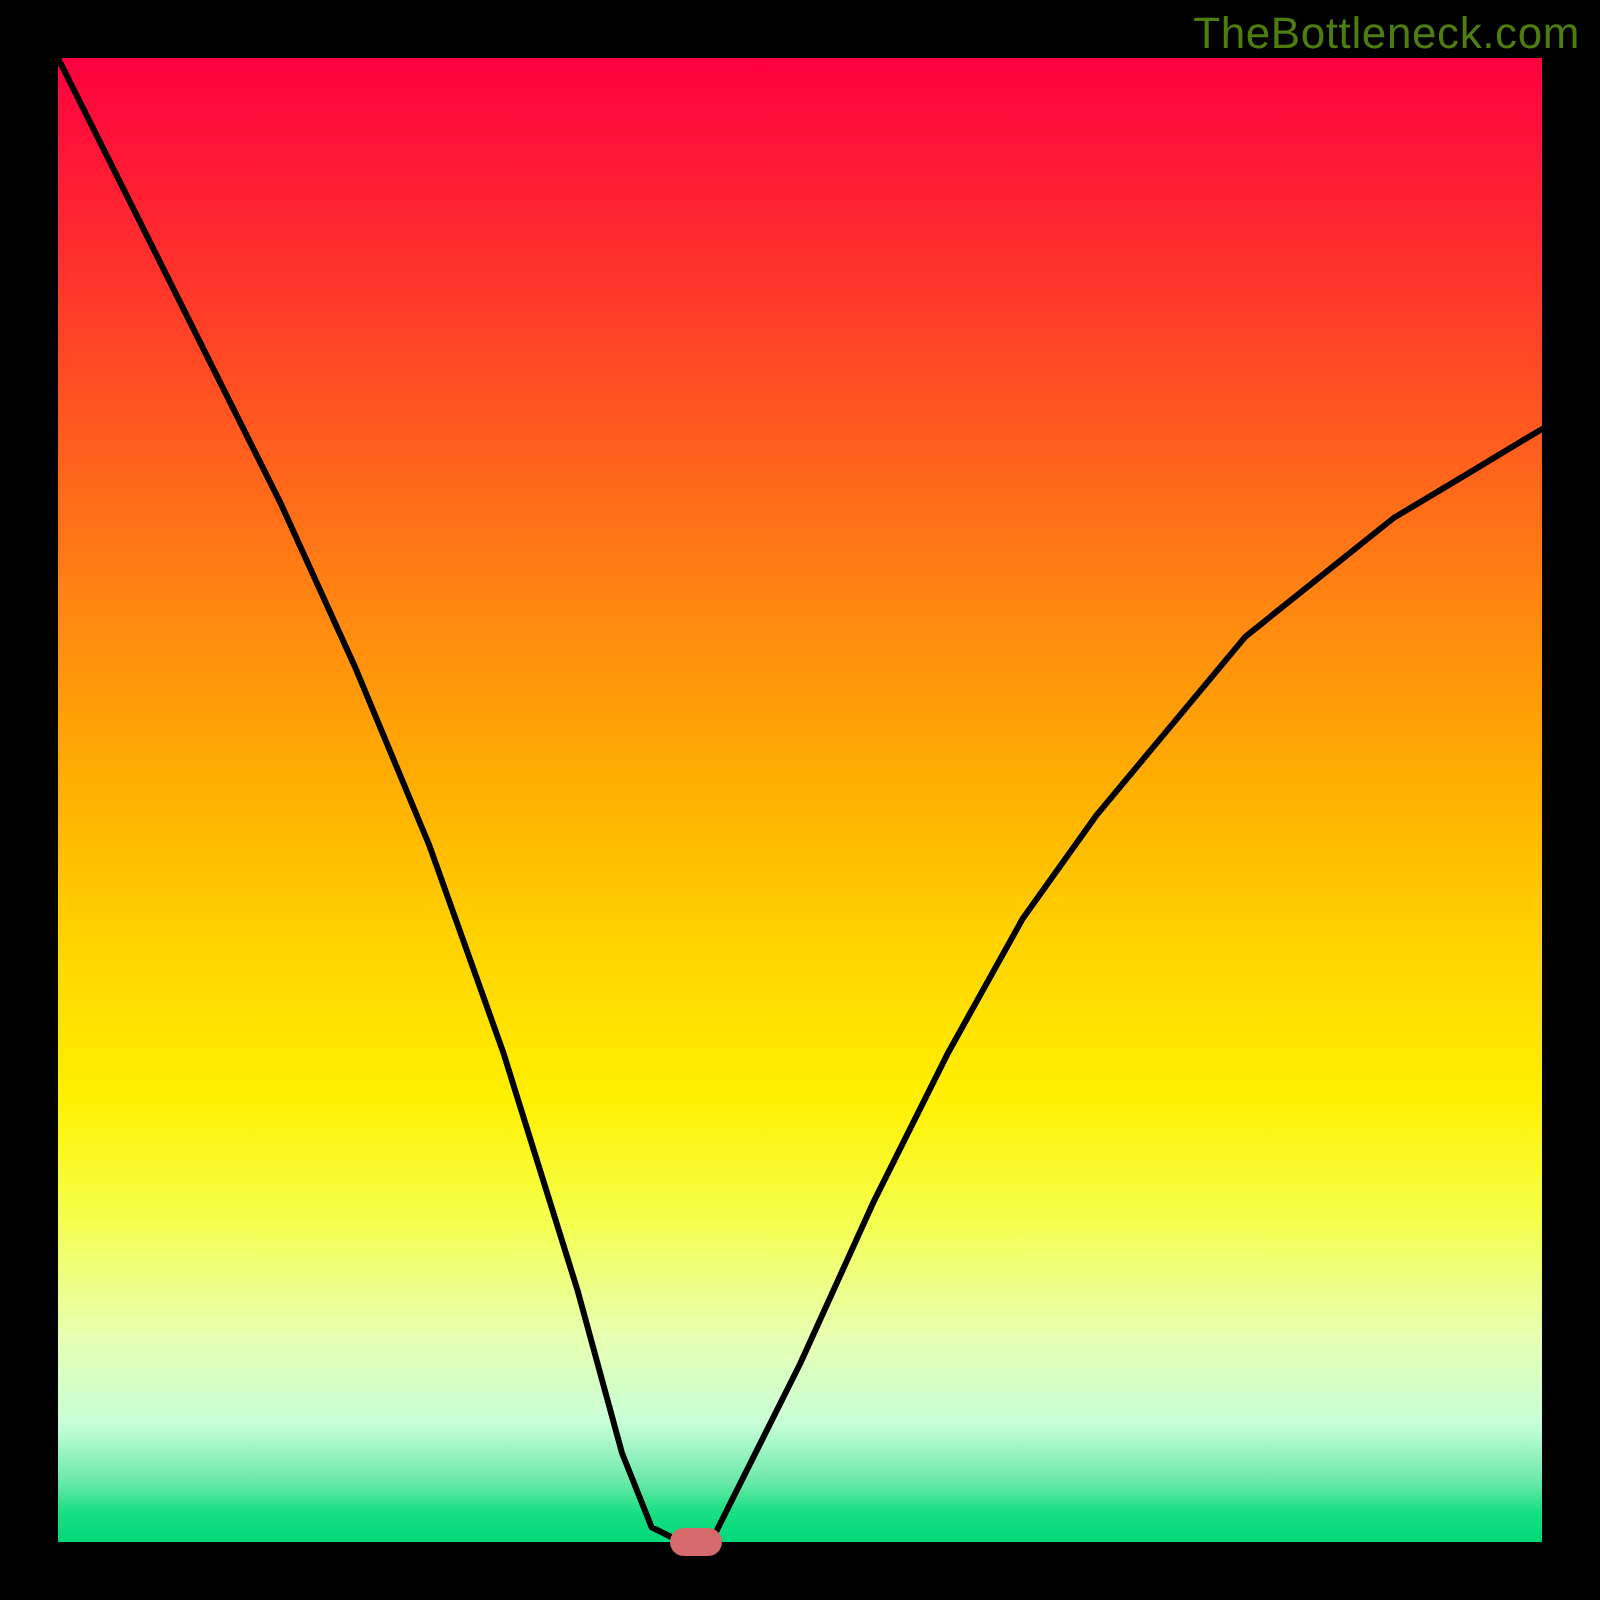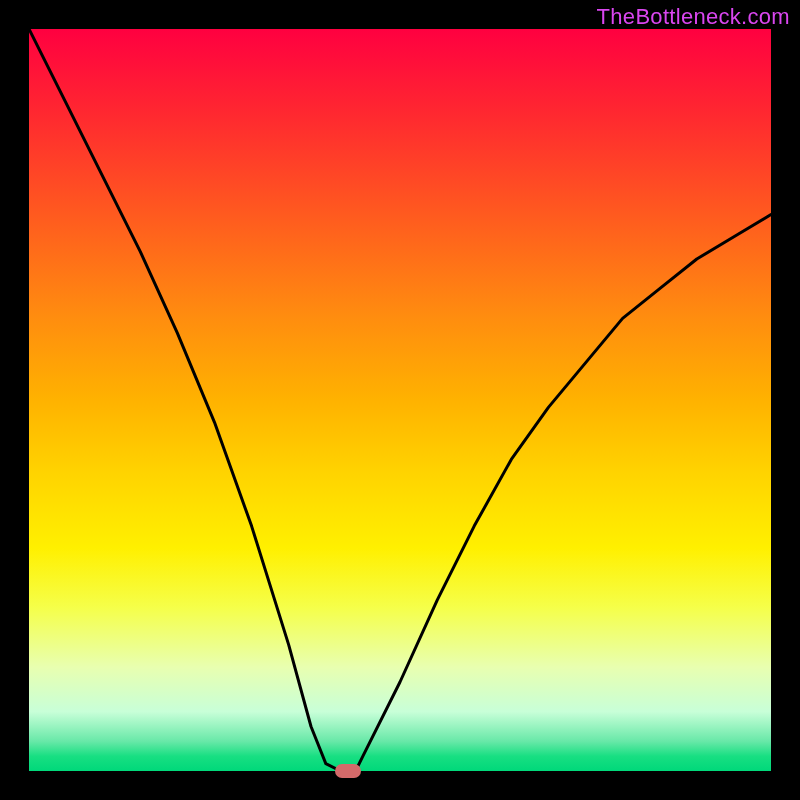--- a/index.html
+++ b/index.html
@@ -52,21 +52,21 @@
     border-radius: 7px;
     background: #d46a6a;
     transform: translate(-50%, -50%);
   }
   .watermark {
     position: absolute;
     top: 4px;
     right: 10px;
     font-family: Arial, Helvetica, sans-serif;
     font-size: 22px;
-    color: #d946ef;
+    color: #4d7c0f;
     letter-spacing: 0.3px;
   }
 </style>
 </head>
 <body>
 
 <div class="frame">
   <div class="plot">
     <svg class="curve" viewBox="0 0 742 742" preserveAspectRatio="none">
       <path d="M0.0 0.0 L37.1 74.2 L74.2 148.4 L111.3 222.6 L148.4 304.2 L185.5 393.3 L222.6 497.1 L259.7 615.9 L282.0 697.5 L296.8 734.6 L311.6 742.0 L326.5 742.0 L333.9 727.2 L371.0 653.0 L408.1 571.3 L445.2 497.1 L482.3 430.4 L519.4 378.4 L556.5 333.9 L593.6 289.4 L630.7 259.7 L667.8 230.0 L704.9 207.8 L742.0 185.5" fill="none" stroke="#000" stroke-width="3" stroke-linecap="round" stroke-linejoin="round"></path>

